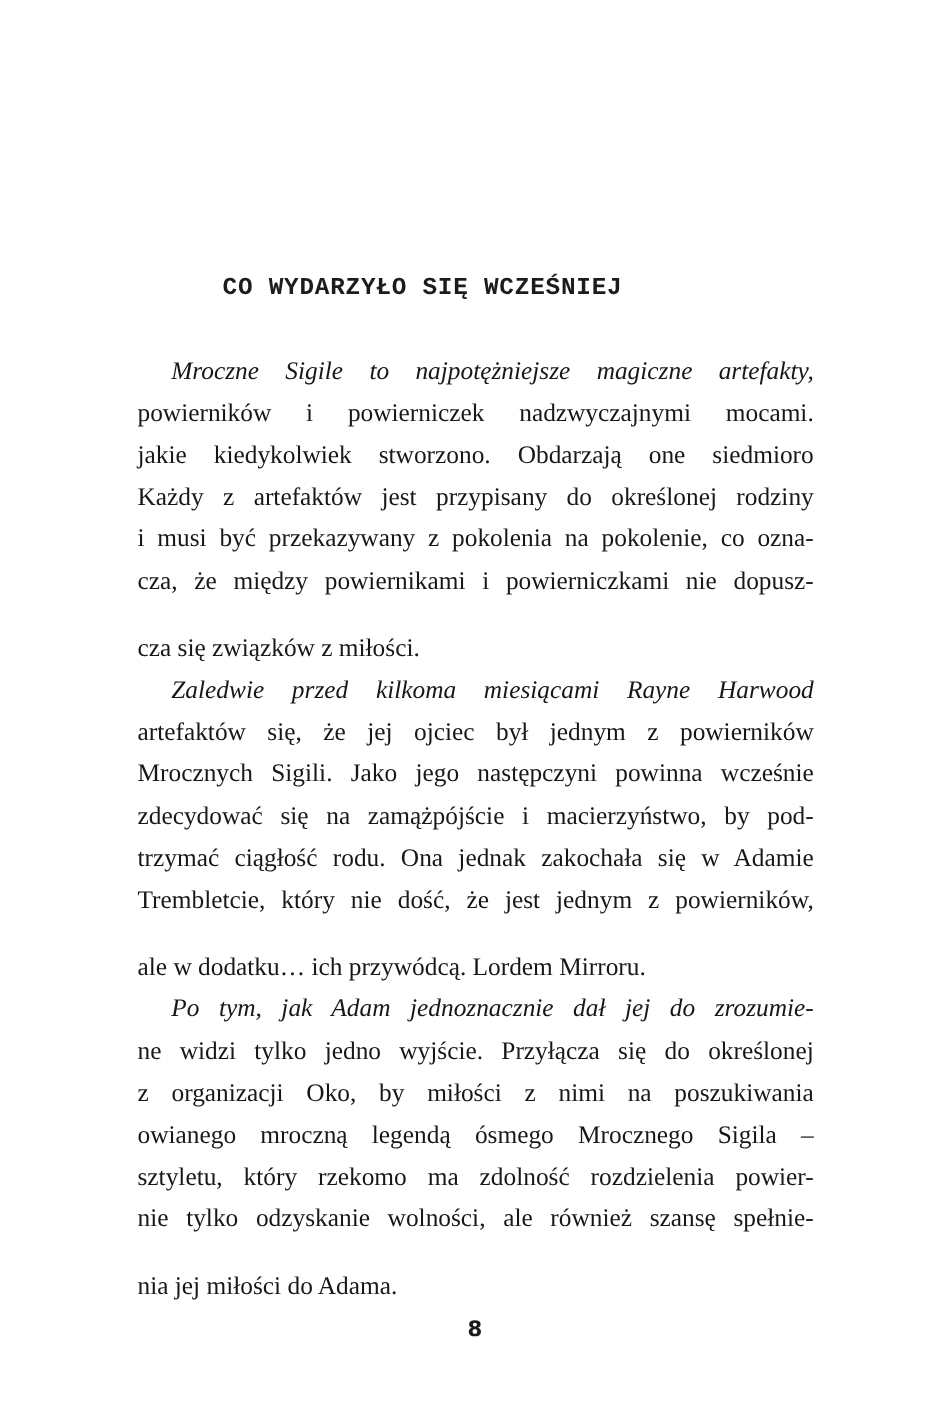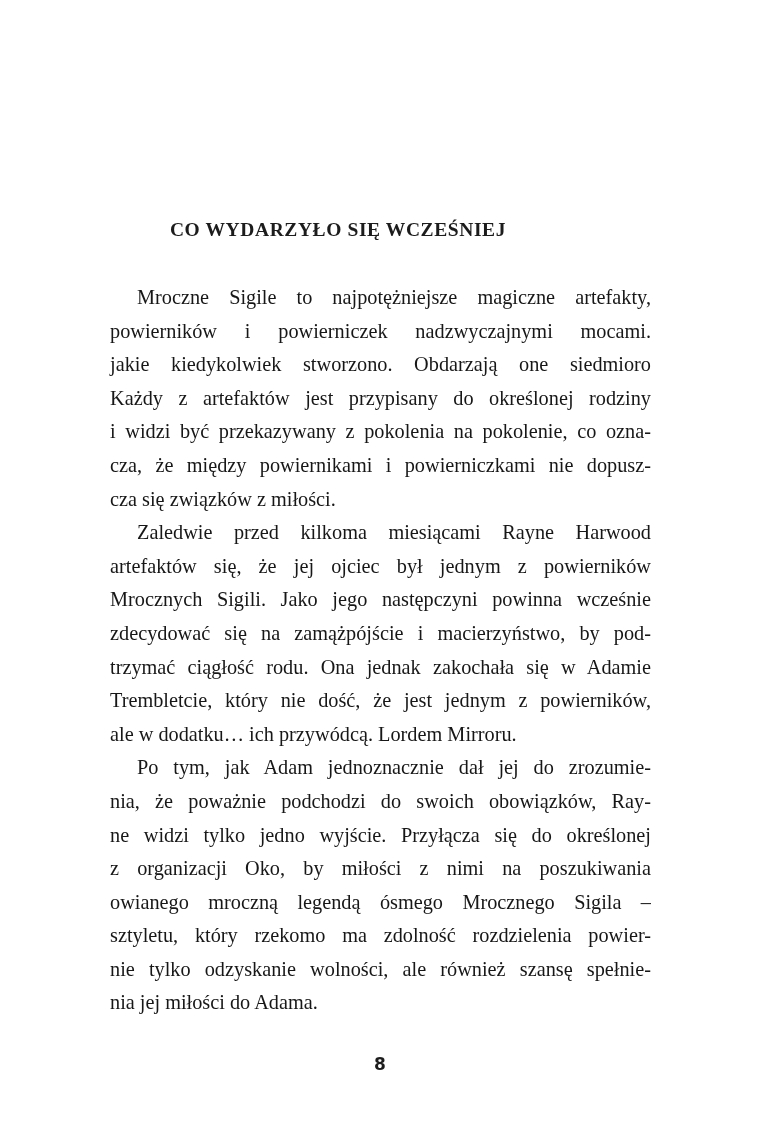--- a/index.html
+++ b/index.html
@@ -14,21 +14,21 @@
     background: #ffffff;
     overflow: hidden;
     font-family: "Liberation Serif", "DejaVu Serif", serif;
   }
   .chapter-heading {
     position: absolute;
     top: 206px;
     left: 0;
     width: 676px;
     text-align: center;
-    font-family: Liberation Serif, serif;
+    font-family: Liberation Mono, monospace;
     font-weight: bold;
     font-size: 19.5px;
     letter-spacing: 0.6px;
     color: #1c1c1c;
   }
   .body-text {
     position: absolute;
     top: 281px;
     left: 110px;
     width: 541px;
@@ -44,23 +44,25 @@
     white-space: pre;
   }
   
   .line.just {
     text-align: justify;
     text-align-last: justify;
   }
   .line.last {
     text-align: center;
     text-align-last: left;
+    margin-top: 20px;
   }
   .line.indent {
     text-indent: 27px;
+    font-style: italic;
   }
   .page-number {
     position: absolute;
     top: 1054px;
     left: 0;
     width: 760px;
     text-align: center;
     font-family: "DejaVu Sans", "Liberation Sans", sans-serif;
     font-weight: bold;
     font-size: 17px;
@@ -73,36 +75,35 @@
 <div class="page">
 
   <h1 class="chapter-heading">CO WYDARZYŁO SIĘ WCZEŚNIEJ</h1>
 
   <div class="body-text">
     <p class="para">
       <span class="line just indent">Mroczne Sigile to najpotężniejsze magiczne artefakty,</span>
       <span class="line just">powierników i powierniczek nadzwyczajnymi mocami.</span>
       <span class="line just">jakie kiedykolwiek stworzono. Obdarzają one siedmioro</span>
       <span class="line just">Każdy z artefaktów jest przypisany do określonej rodziny</span>
-      <span class="line just">i widzi być przekazywany z pokolenia na pokolenie, co ozna-</span>
+      <span class="line just">i musi być przekazywany z pokolenia na pokolenie, co ozna-</span>
       <span class="line just">cza, że między powiernikami i powierniczkami nie dopusz-</span>
       <span class="line last">cza się związków z miłości.</span>
     </p>
     <p class="para">
       <span class="line just indent">Zaledwie przed kilkoma miesiącami Rayne Harwood</span>
       <span class="line just">artefaktów się, że jej ojciec był jednym z powierników</span>
       <span class="line just">Mrocznych Sigili. Jako jego następczyni powinna wcześnie</span>
       <span class="line just">zdecydować się na zamążpójście i macierzyństwo, by pod-</span>
       <span class="line just">trzymać ciągłość rodu. Ona jednak zakochała się w Adamie</span>
       <span class="line just">Trembletcie, który nie dość, że jest jednym z powierników,</span>
       <span class="line last">ale w dodatku… ich przywódcą. Lordem Mirroru.</span>
     </p>
     <p class="para">
       <span class="line just indent">Po tym, jak Adam jednoznacznie dał jej do zrozumie-</span>
-      <span class="line just">nia, że poważnie podchodzi do swoich obowiązków, Ray-</span>
       <span class="line just">ne widzi tylko jedno wyjście. Przyłącza się do określonej</span>
       <span class="line just">z organizacji Oko, by miłości z nimi na poszukiwania</span>
       <span class="line just">owianego mroczną legendą ósmego Mrocznego Sigila –</span>
       <span class="line just">sztyletu, który rzekomo ma zdolność rozdzielenia powier-</span>
       <span class="line just">nie tylko odzyskanie wolności, ale również szansę spełnie-</span>
       <span class="line last">nia jej miłości do Adama.</span>
     </p>
   </div>
 
   <div class="page-number">8</div>

